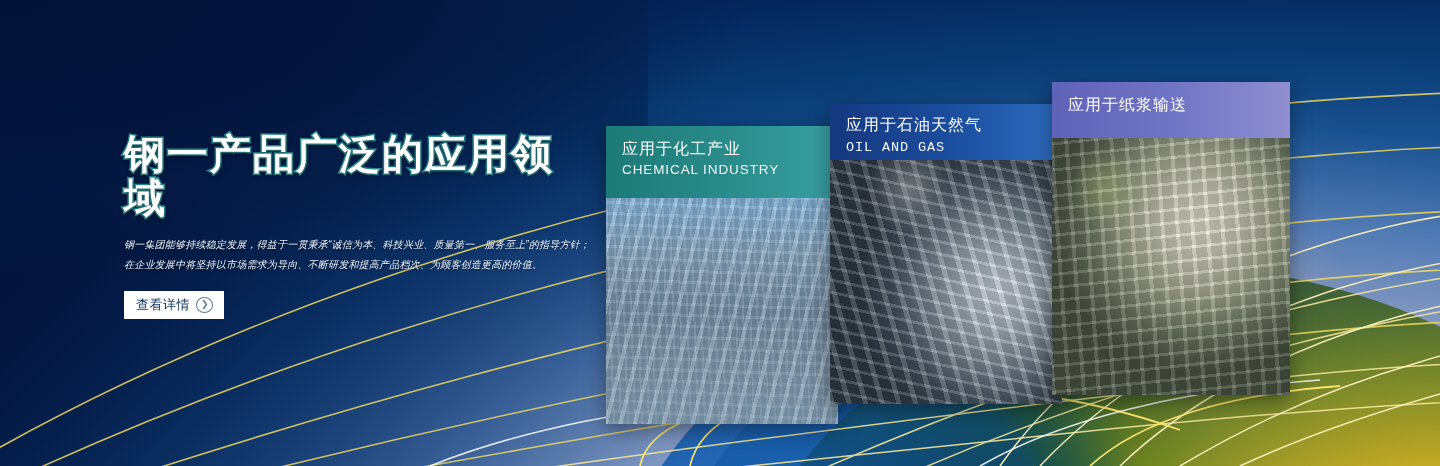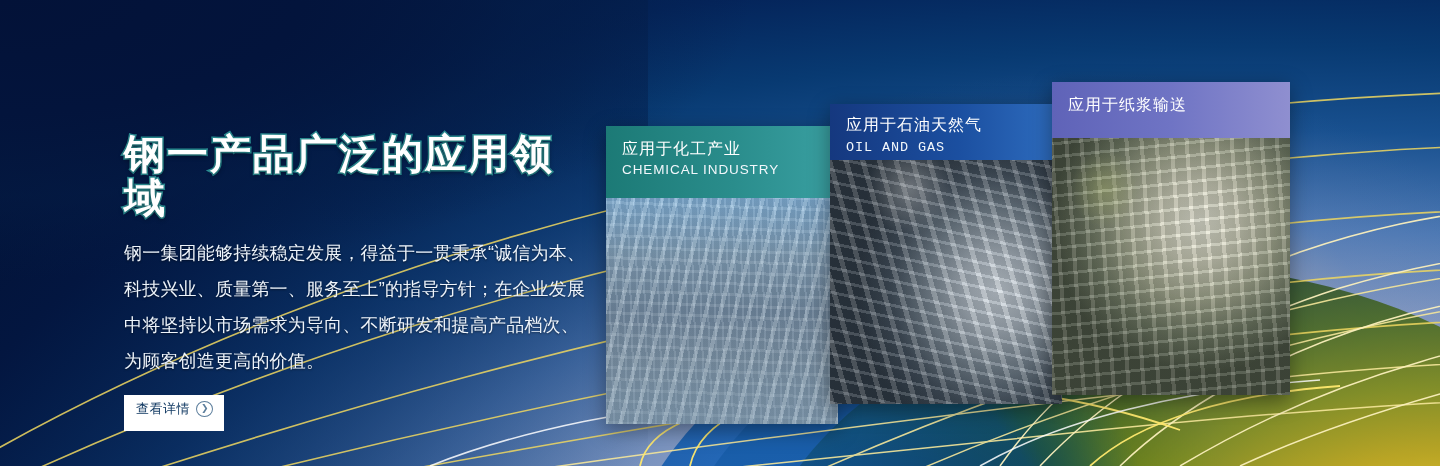--- a/index.html
+++ b/index.html
@@ -104,32 +104,33 @@
     font-weight: bold;
     letter-spacing: 2px;
     color: #ffffff;
     line-height: 1.08;
     -webkit-text-stroke: 3px #2a8e94;
     paint-order: stroke fill;
     text-shadow: 0 2px 5px rgba(0,0,0,0.45);
   }
   .desc {
     margin: 14px 0 0 0;
-    font-size: 18px;
+    font-size: 10px;
     line-height: 2.0;
     color: #eef4fb;
     letter-spacing: 0.2px;
     text-shadow: 0 1px 2px rgba(0,0,0,0.5);
+    font-style: italic;
   }
   .cta {
     display: inline-flex;
     align-items: center;
     gap: 6px;
     margin-top: 16px;
-    padding: 5px 11px 13px 12px;
+    padding: 5px 11px 5px 12px;
     background: #ffffff;
     color: #123a63;
     font-size: 13px;
     letter-spacing: 0.5px;
     text-decoration: none;
     border: 0;
     cursor: pointer;
     font-family: inherit;
   }
   .cta .chev {

